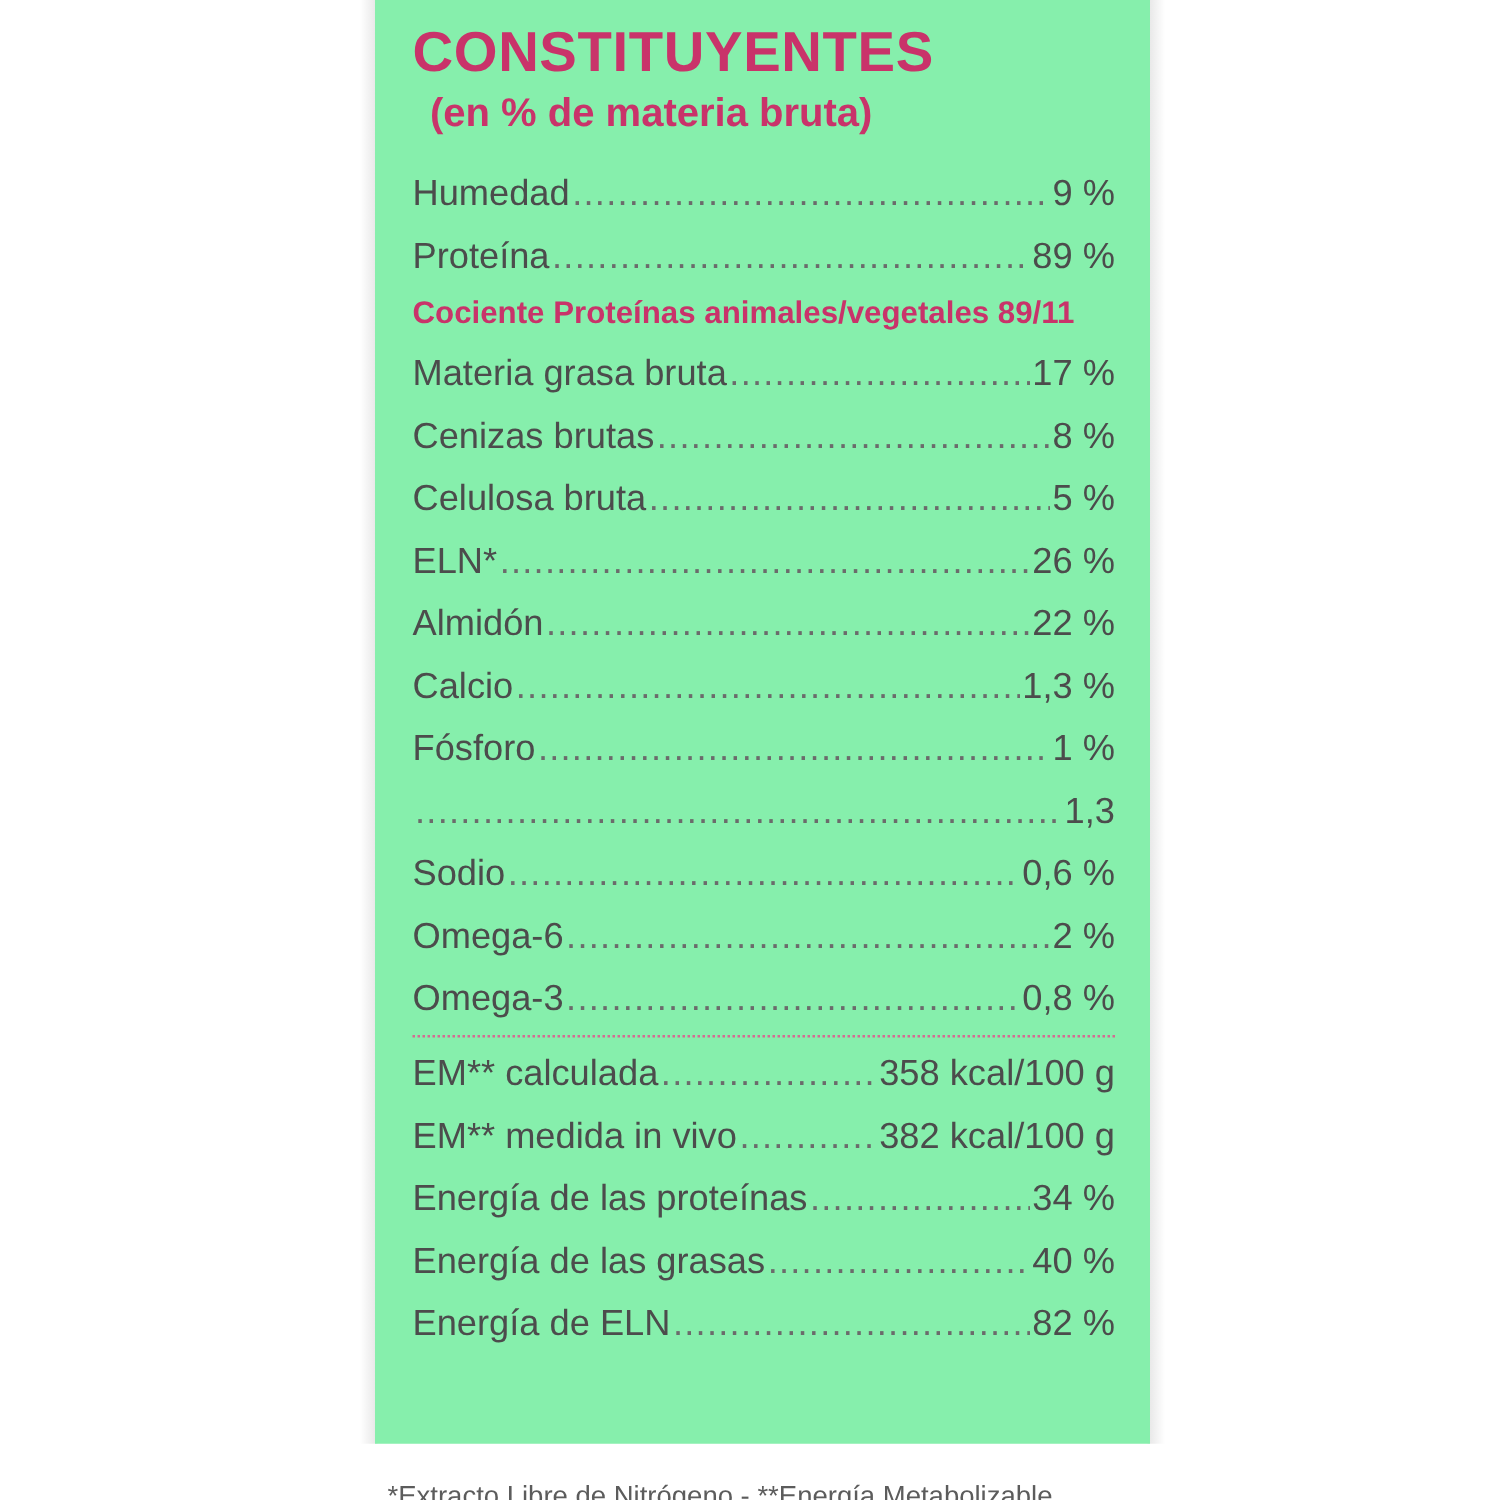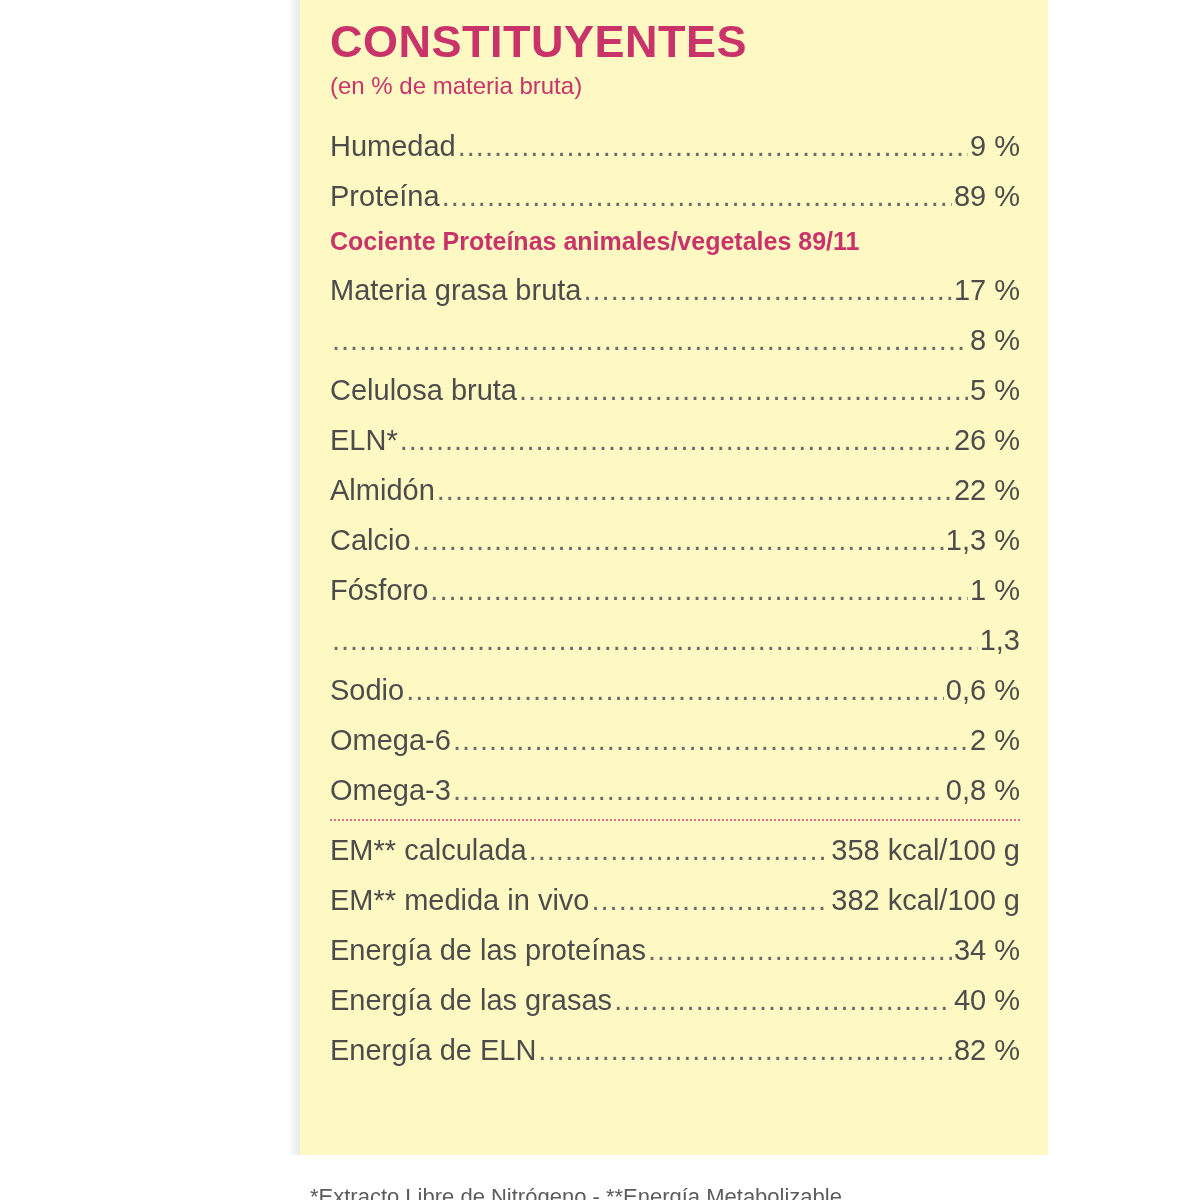--- a/index.html
+++ b/index.html
@@ -11,23 +11,23 @@
     height: 1200px;
     background: #ffffff;
     font-family: "Liberation Sans", sans-serif;
     overflow: hidden;
   }
 
   #panel {
     position: absolute;
     left: 300px;
     top: 0px;
-    width: 748px;
+    width: 620px;
     height: 1155px;
-    background: #fef9c3;
+    background: #86efac;
     box-sizing: border-box;
   }
 
   
   #shadow-left {
     position: absolute;
     left: 288px;
     top: 0;
     width: 14px;
     height: 1155px;
@@ -48,24 +48,25 @@
   .title-line {
     color: #c9336a;
     font-weight: bold;
     font-size: 45px;
     letter-spacing: 0.5px;
     line-height: 1.08;
     text-transform: uppercase;
   }
   .subtitle {
     color: #c9336a;
-    font-weight: normal;
-    font-size: 24px;
+    font-weight: bold;
+    font-size: 32px;
     margin-top: 6px;
     line-height: 1.1;
+    margin-left: 14px;
   }
 
   .rows {
     margin-top: 22px;
     padding: 0 28px 0 30px;
   }
 
   .row {
     display: flex;
     align-items: baseline;
@@ -146,20 +147,21 @@
 
     <div class="note-row">Cociente Proteínas animales/vegetales 89/11</div>
 
     <div class="row">
       <span class="label">Materia grasa bruta</span>
       <span class="dots">....................................................................................................</span>
       <span class="value">17 %</span>
     </div>
 
     <div class="row">
+      <span class="label">Cenizas brutas</span>
       <span class="dots">....................................................................................................</span>
       <span class="value">8 %</span>
     </div>
 
     <div class="row">
       <span class="label">Celulosa bruta </span>
       <span class="dots">....................................................................................................</span>
       <span class="value">5 %</span>
     </div>
 

